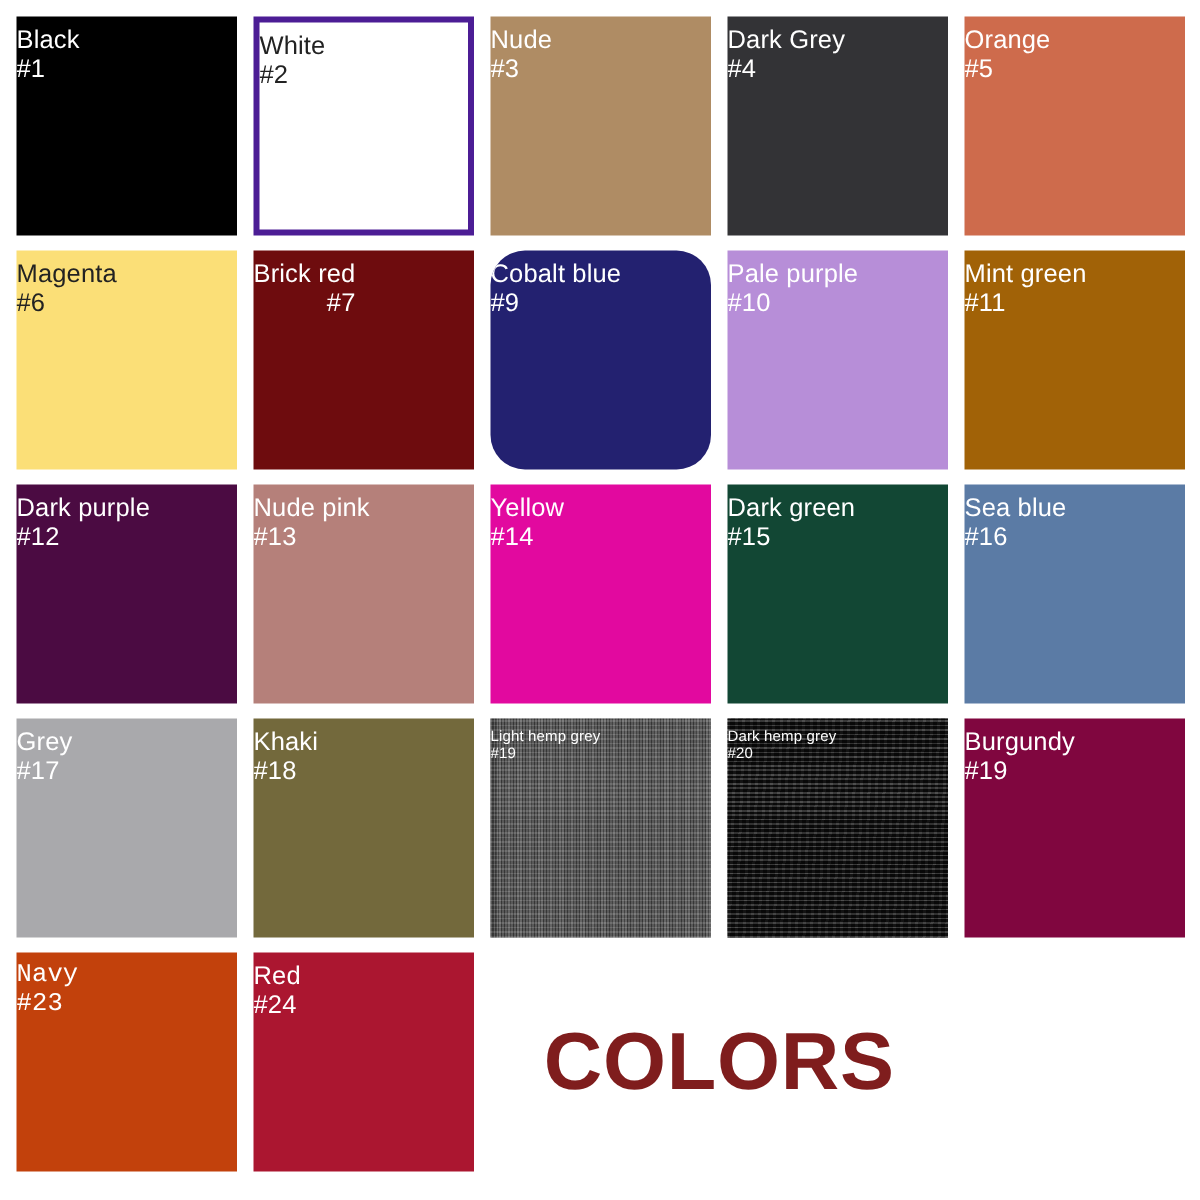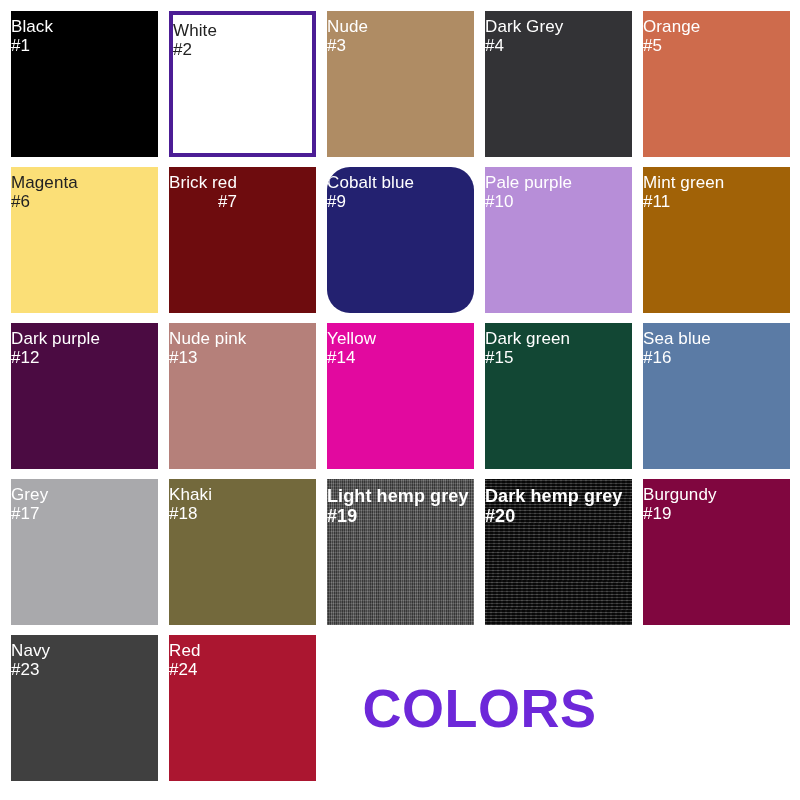--- a/index.html
+++ b/index.html
@@ -48,21 +48,21 @@
     font-size: 17px;
     font-weight: 400;
     white-space: nowrap;
     letter-spacing: 0.1px;
     pointer-events: none;
   }
   .swatch-label .name { display: block; }
   .swatch-label .code { display: block; }
 
   
-  .swatch-label.compact { font-size: 18px; top: 7px; font-weight: bold; }
+  .swatch-label.compact { font-size: 10px; top: 7px; }
 
   
   .swatch.bordered { border: 4px solid #4c1d95; }
 
   
   .tex-light-hemp {
     background-color: #4e4e4e;
     background-image:
       repeating-linear-gradient(90deg, rgba(255,255,255,0.14) 0 1px, rgba(0,0,0,0.13) 1px 2px),
       repeating-linear-gradient(0deg, rgba(255,255,255,0.10) 0 1px, rgba(0,0,0,0.12) 1px 3px),
@@ -210,29 +210,29 @@
           <span class="name">Dark hemp grey</span>
           <span class="code">#20</span>
         </div>
       </div>
       <div class="swatch" style="background: rgb(128, 6, 63);">
         <div class="swatch-label" style="color: rgb(255, 255, 255);">
           <span class="name">Burgundy</span>
           <span class="code">#19</span>
         </div>
       </div>
-      <div class="swatch" style="background: #404040;">
+      <div class="swatch" style="background: #c2410c; font-family: Liberation Mono, monospace;">
         <div class="swatch-label" style="color: rgb(255, 255, 255);">
           <span class="name">Navy</span>
           <span class="code">#23</span>
         </div>
       </div>
       <div class="swatch" style="background: rgb(171, 22, 48);">
         <div class="swatch-label" style="color: rgb(255, 255, 255);">
           <span class="name">Red</span>
           <span class="code">#24</span>
         </div>
       </div>
       <div class="wordmark-cell">
-        <div class="wordmark" style="color: #6d28d9;">COLORS</div>
+        <div class="wordmark" style="color: #7f1d1d;">COLORS</div>
       </div>
     </div>
 </div>
 
 </body></html>

